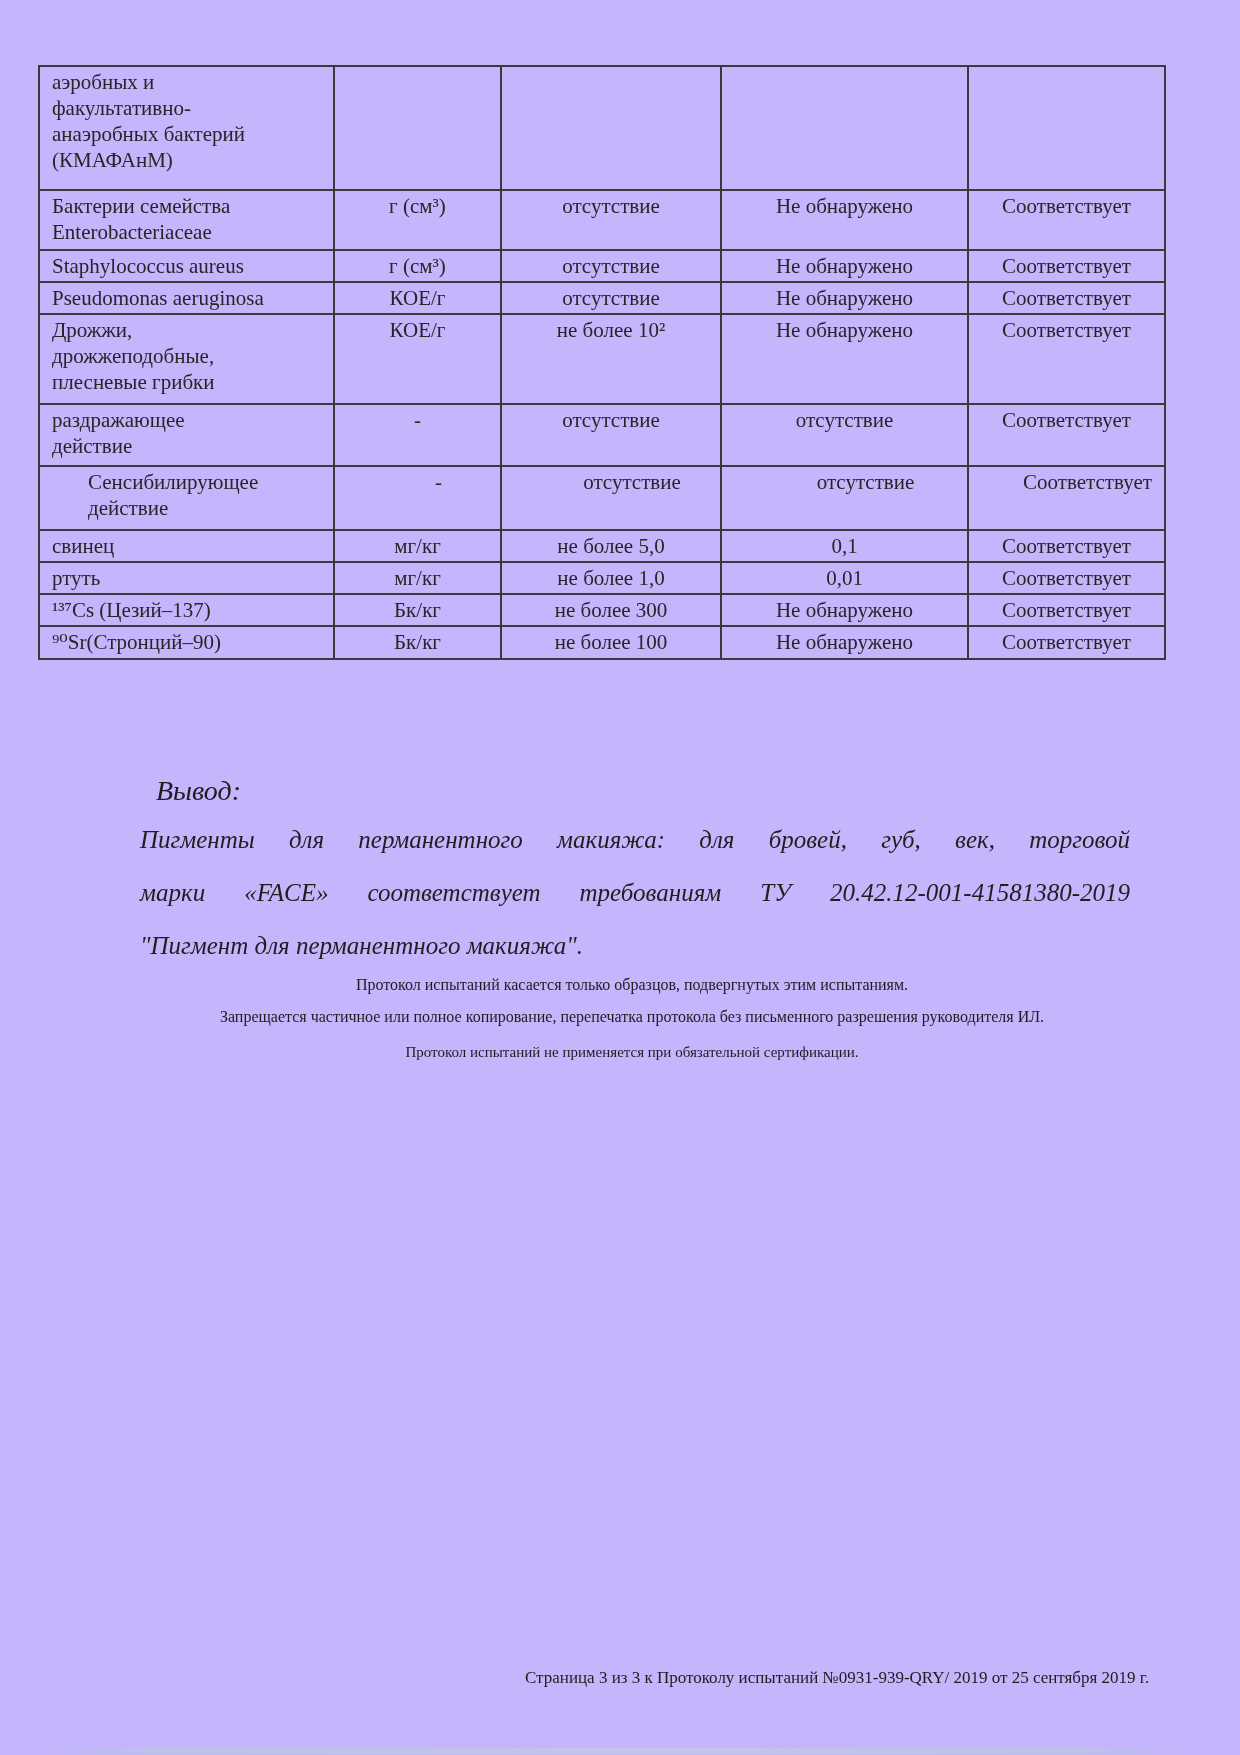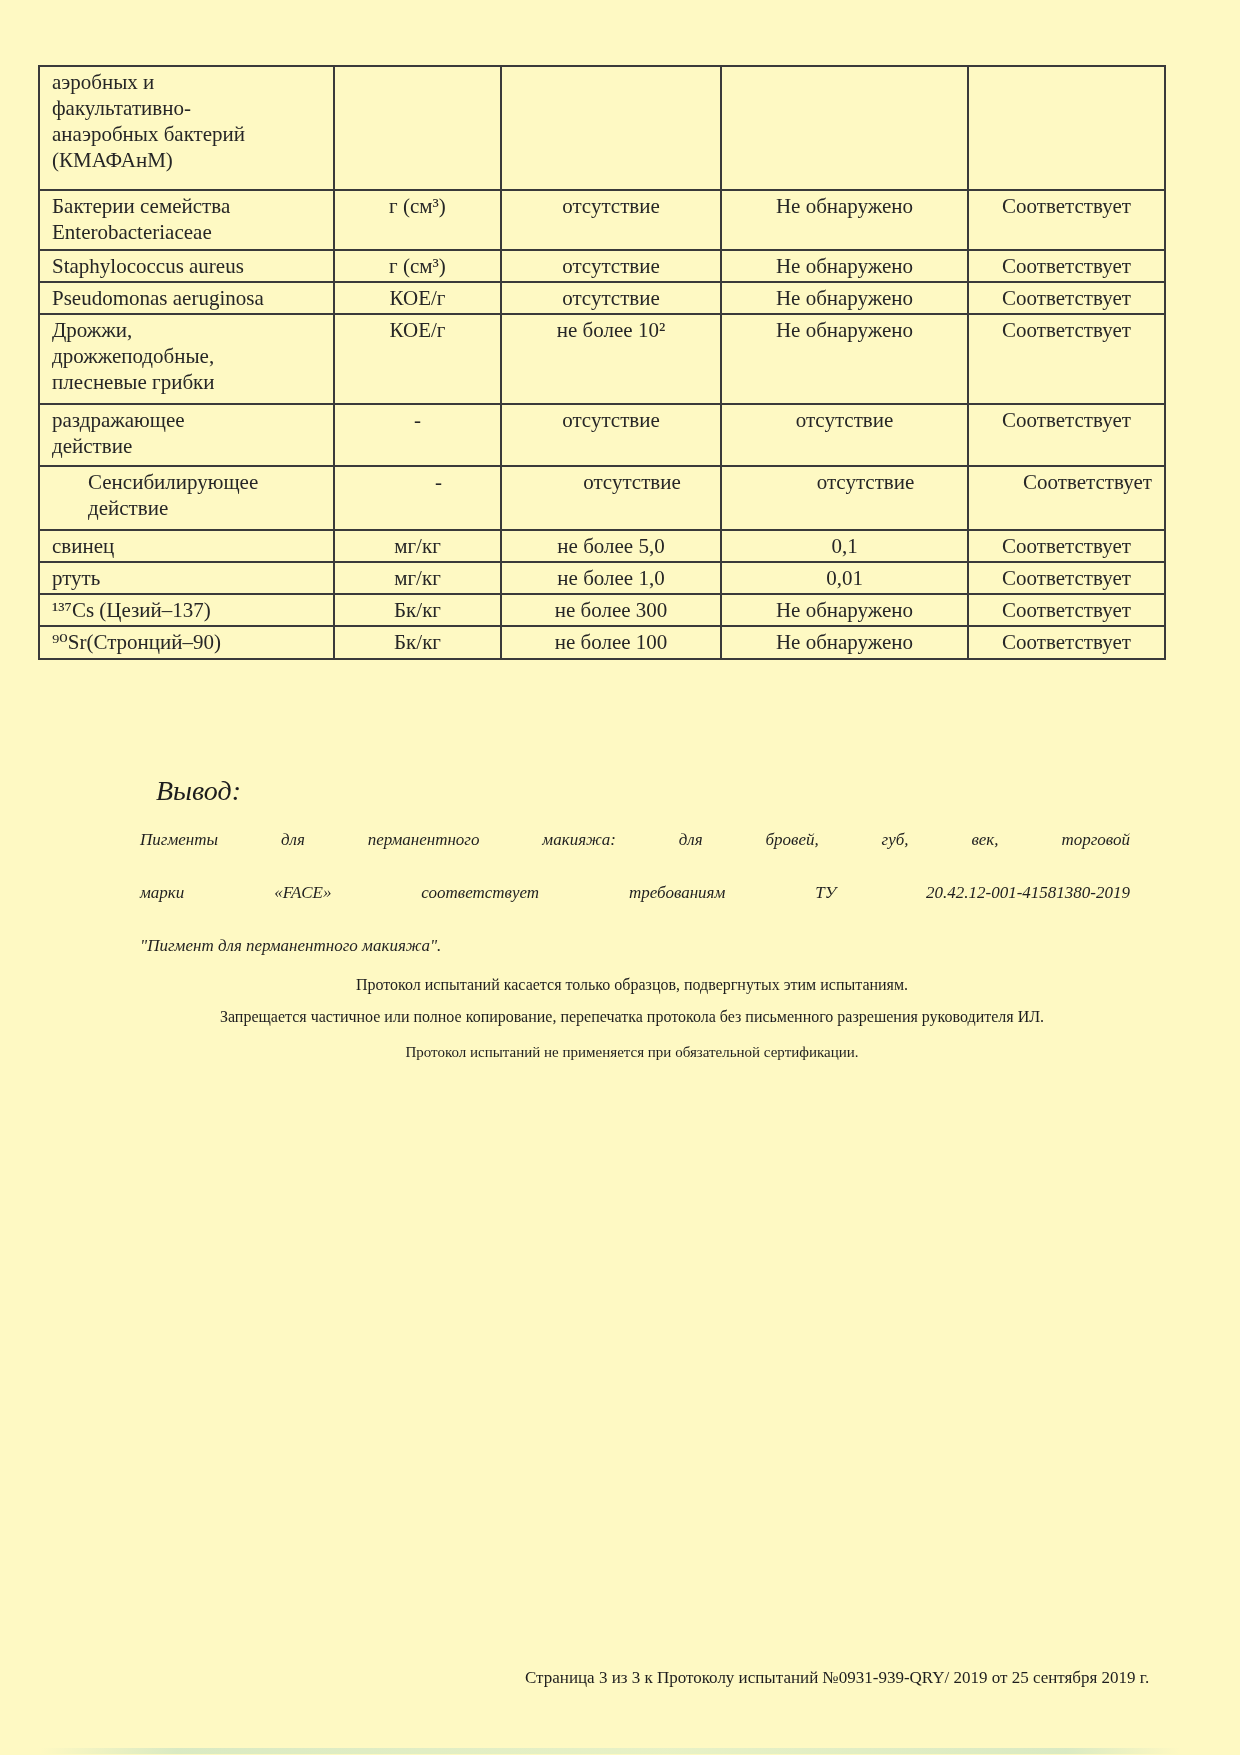--- a/index.html
+++ b/index.html
@@ -4,21 +4,21 @@
 <style>
   html, body {
     margin: 0;
     padding: 0;
     background: #ffffff;
   }
   .page {
     position: relative;
     width: 1240px;
     height: 1755px;
-    background: #fef9c3;
+    background: #c4b5fd;
     overflow: hidden;
     font-family: "Liberation Serif", "DejaVu Serif", serif;
     color: #222222;
   }
 
   
   table.results {
     position: absolute;
     left: 38px;
     top: 65px;
@@ -64,21 +64,21 @@
     font-size: 28px;
     font-weight: normal;
     font-style: italic;
     color: #1d1d1d;
   }
   .conclusion-body {
     position: absolute;
     left: 140px;
     top: 824px;
     width: 990px;
-    font-size: 17px;
+    font-size: 25px;
     font-style: italic;
     color: #1f1f1f;
   }
   .conclusion-line {
     display: block;
     margin-bottom: 22px;
     line-height: 31px;
   }
   .conclusion-line.justified {
     text-align: justify;

